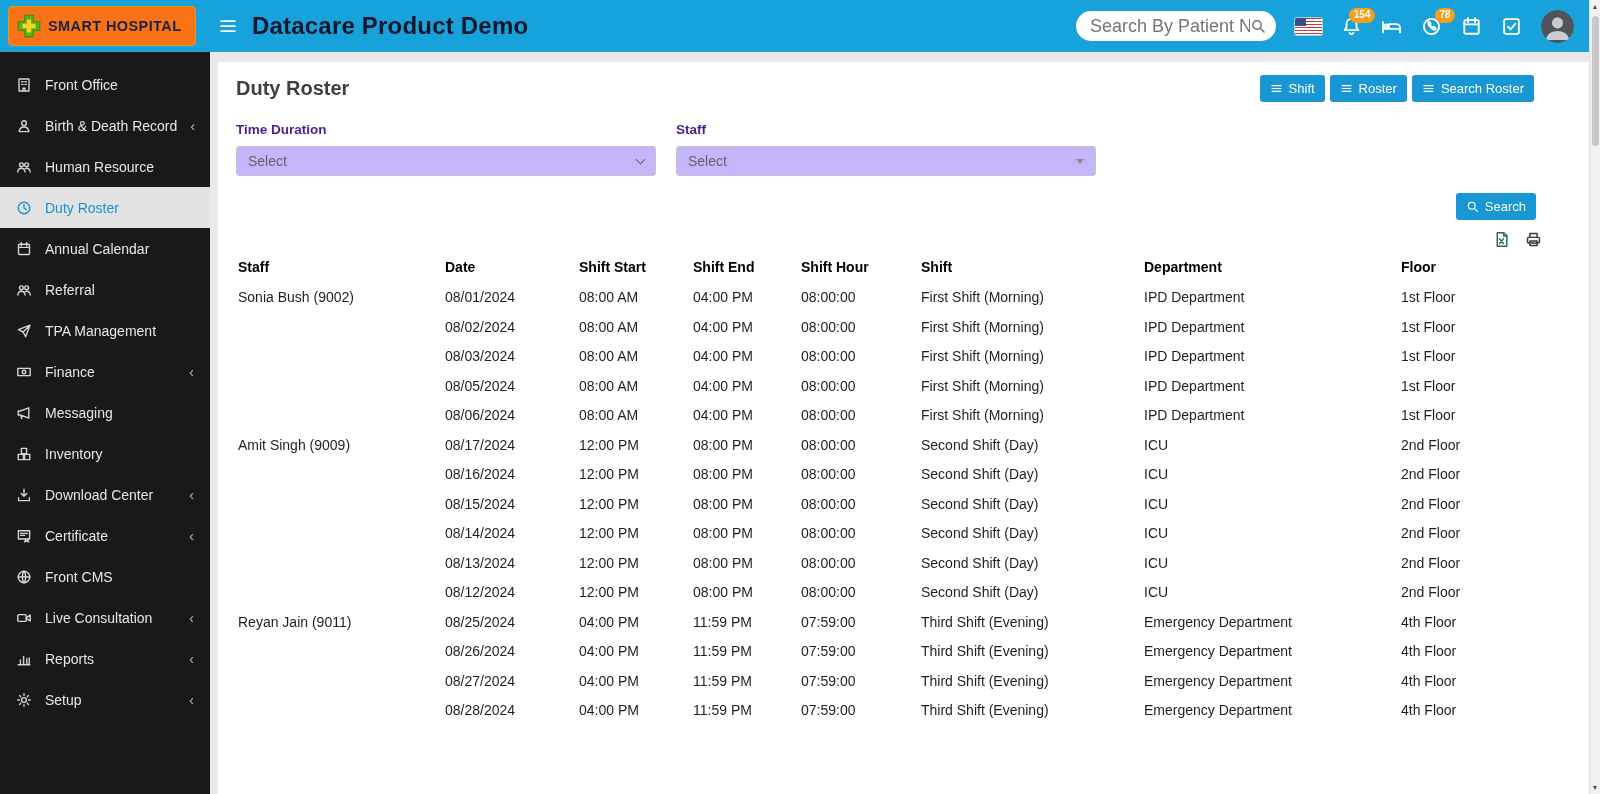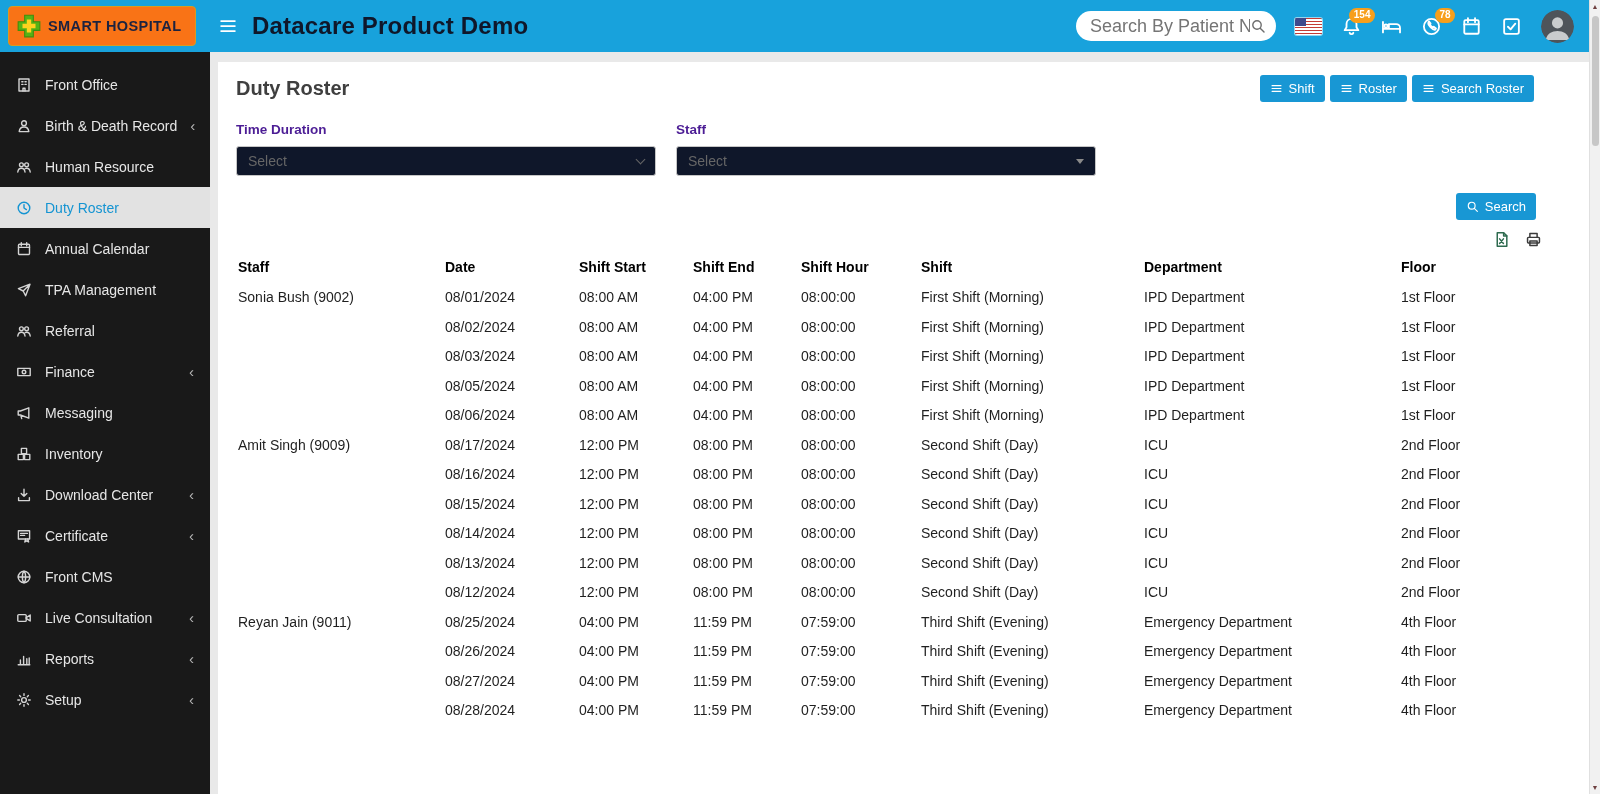--- a/index.html
+++ b/index.html
@@ -39,21 +39,21 @@
   main{flex:1;min-width:0;padding:10px 0 0 8px;display:flex}
   .card{background:#fff;flex:1;min-width:0;padding:0 0 0 16px;overflow:hidden;display:flex;flex-direction:column}
   .card-head{display:flex;align-items:center;padding:13px 66px 8px 2px}
   .card-head h1{font-size:20px;font-weight:bold;color:#3f3f3f}
   .head-btns{margin-left:auto;display:flex;gap:5px}
   .btn{background:#1897d4;color:#fff;border:none;border-radius:3px;padding:6px 10px;font-size:13px;font-family:inherit;display:inline-flex;align-items:center;gap:6px;cursor:pointer}
   .btn .i{width:13px;height:13px;color:#fff}
   .filters{display:flex;gap:20px;padding:12px 0 0 2px}
   .f{width:420px}
   .f label{display:block;font-weight:bold;font-size:13.5px;color:#4c1d95;margin-bottom:9px}
-  .select{height:30px;border:1px solid #c6c6c6;border-radius:3px;display:flex;align-items:center;padding:0 11px;color:#666;font-size:14px;background:#0f172a;cursor:pointer}
+  .select{height:30px;border:1px solid #c6c6c6;border-radius:3px;display:flex;align-items:center;padding:0 11px;color:#666;font-size:14px;background:#c4b5fd;cursor:pointer}
   .select .val{flex:1}
   .chev-down{width:7px;height:7px;border-right:1.5px solid #666;border-bottom:1.5px solid #666;transform:rotate(45deg);margin-top:-4px}
   .tri-down{width:0;height:0;border-left:4.5px solid transparent;border-right:4.5px solid transparent;border-top:5.5px solid #8a8a8a}
   .search-row{display:flex;justify-content:flex-end;padding:17px 64px 0 0}
   .export-row{display:flex;justify-content:flex-end;align-items:center;gap:15px;padding:11px 58px 0 0}
   .export-row .i{width:17px;height:17px;cursor:pointer}
   .i.ex{color:#2e6b4f}
   .i.pr{color:#3b3b3b}
 
   table{width:calc(100% - 30px);border-collapse:collapse;table-layout:fixed;margin-top:2px}
@@ -207,36 +207,36 @@
               <path d="M2.5 6.4h11M5.3 1.6v3.1M10.7 1.6v3.1"></path>
             </svg>
           </span>
           <span class="lbl">Annual Calendar</span>
 
         </div>
 
         <div class="side-item">
           <span class="i">
             <svg viewBox="0 0 16 16" fill="none" stroke="currentColor" stroke-width="1.4" stroke-linecap="round" stroke-linejoin="round">
-              <path d="M14 2.2L7.2 9M14 2.2L9.6 13.8l-2.4-4.8L2.4 6.6z"></path>
-            </svg>
-          </span>
-          <span class="lbl">TPA Management</span>
-
-        </div>
-
-        <div class="side-item">
-          <span class="i">
-            <svg viewBox="0 0 16 16" fill="none" stroke="currentColor" stroke-width="1.4" stroke-linecap="round" stroke-linejoin="round">
               <circle cx="5.4" cy="5.8" r="1.9"></circle>
               <circle cx="10.6" cy="5.8" r="1.9"></circle>
               <path d="M1.8 13c.3-2.4 1.8-3.7 3.6-3.7s3.3 1.3 3.6 3.7M9.3 9.6c.4-.2.9-.3 1.3-.3 1.8 0 3.3 1.3 3.6 3.7"></path>
             </svg>
           </span>
           <span class="lbl">Referral</span>
+
+        </div>
+
+        <div class="side-item">
+          <span class="i">
+            <svg viewBox="0 0 16 16" fill="none" stroke="currentColor" stroke-width="1.4" stroke-linecap="round" stroke-linejoin="round">
+              <path d="M14 2.2L7.2 9M14 2.2L9.6 13.8l-2.4-4.8L2.4 6.6z"></path>
+            </svg>
+          </span>
+          <span class="lbl">TPA Management</span>
 
         </div>
 
         <div class="side-item">
           <span class="i">
             <svg viewBox="0 0 16 16" fill="none" stroke="currentColor" stroke-width="1.4" stroke-linecap="round" stroke-linejoin="round">
               <rect x="1.8" y="4.4" width="12.4" height="7.2"></rect>
               <circle cx="8" cy="8" r="1.8"></circle>
             </svg>
           </span>

